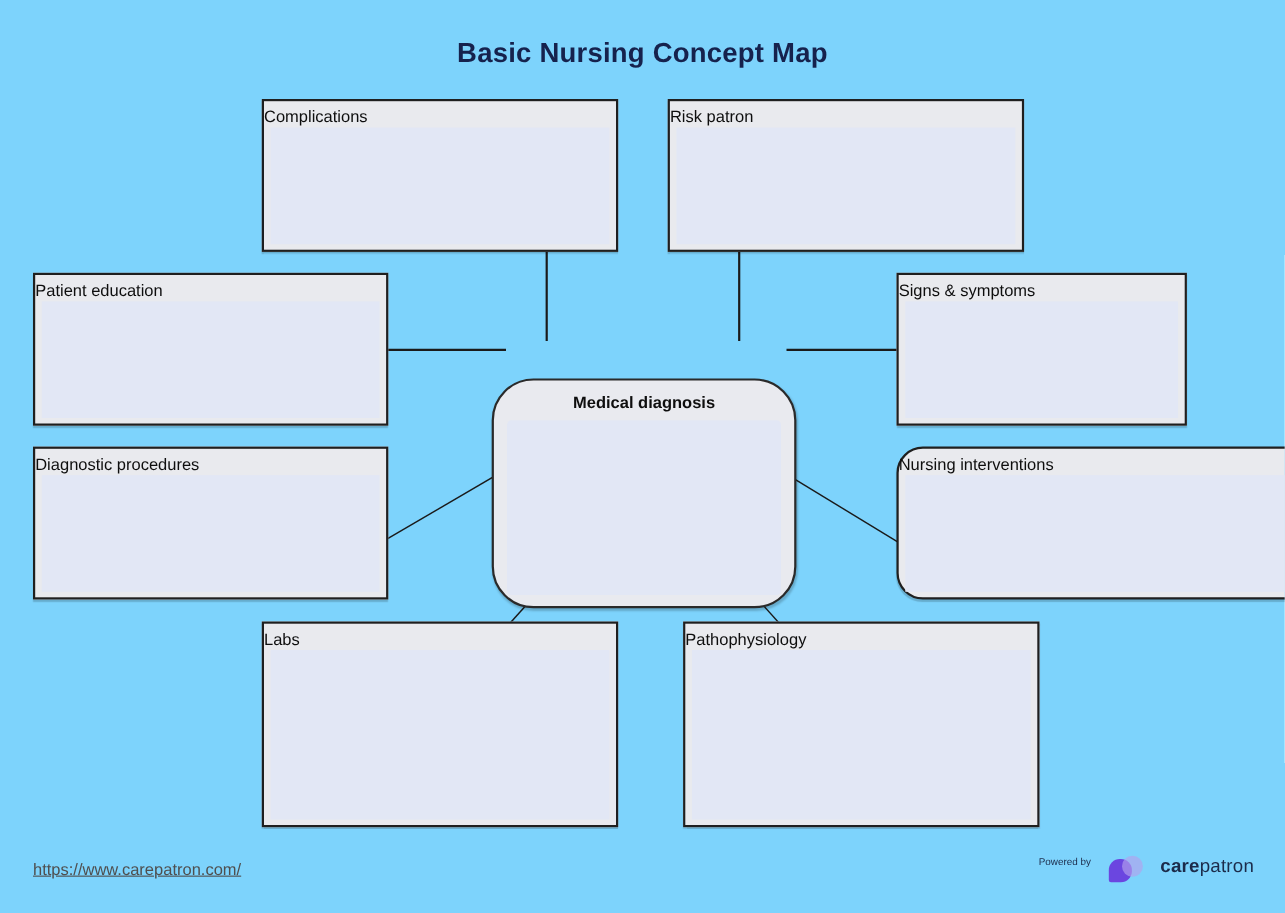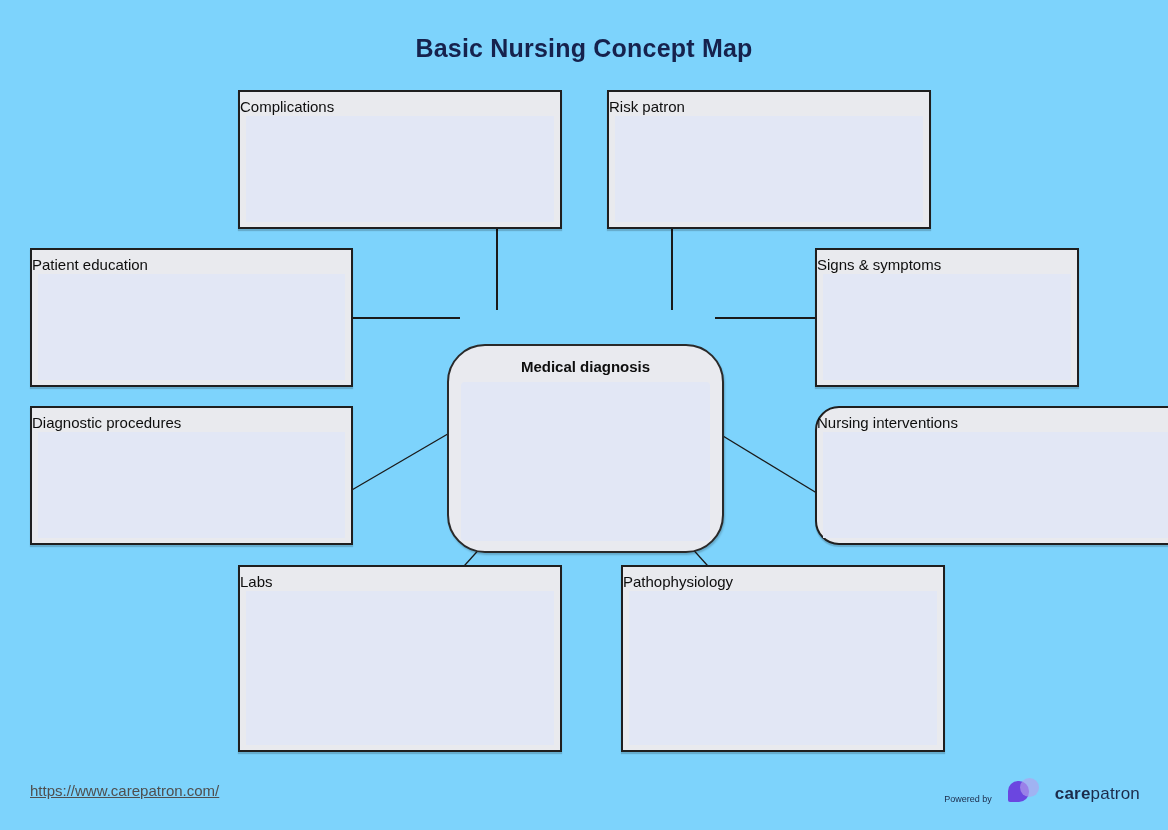--- a/index.html
+++ b/index.html
@@ -89,21 +89,21 @@
     left:30px; top:782px;
     font-size:15px;
     color:#4f4f4f;
     text-decoration:underline;
     z-index:3;
   }
   .powered{
     position:absolute;
     right:28px; top:778px;
     display:flex;
-    align-items:flex-end;
+    align-items:flex-start;
     gap:16px;
     z-index:3;
   }
   .powered-text{
     font-size:9px;
     color:#1c2b4a;
   }
   .logo-mark{
     position:relative;
     width:31px; height:26px;

